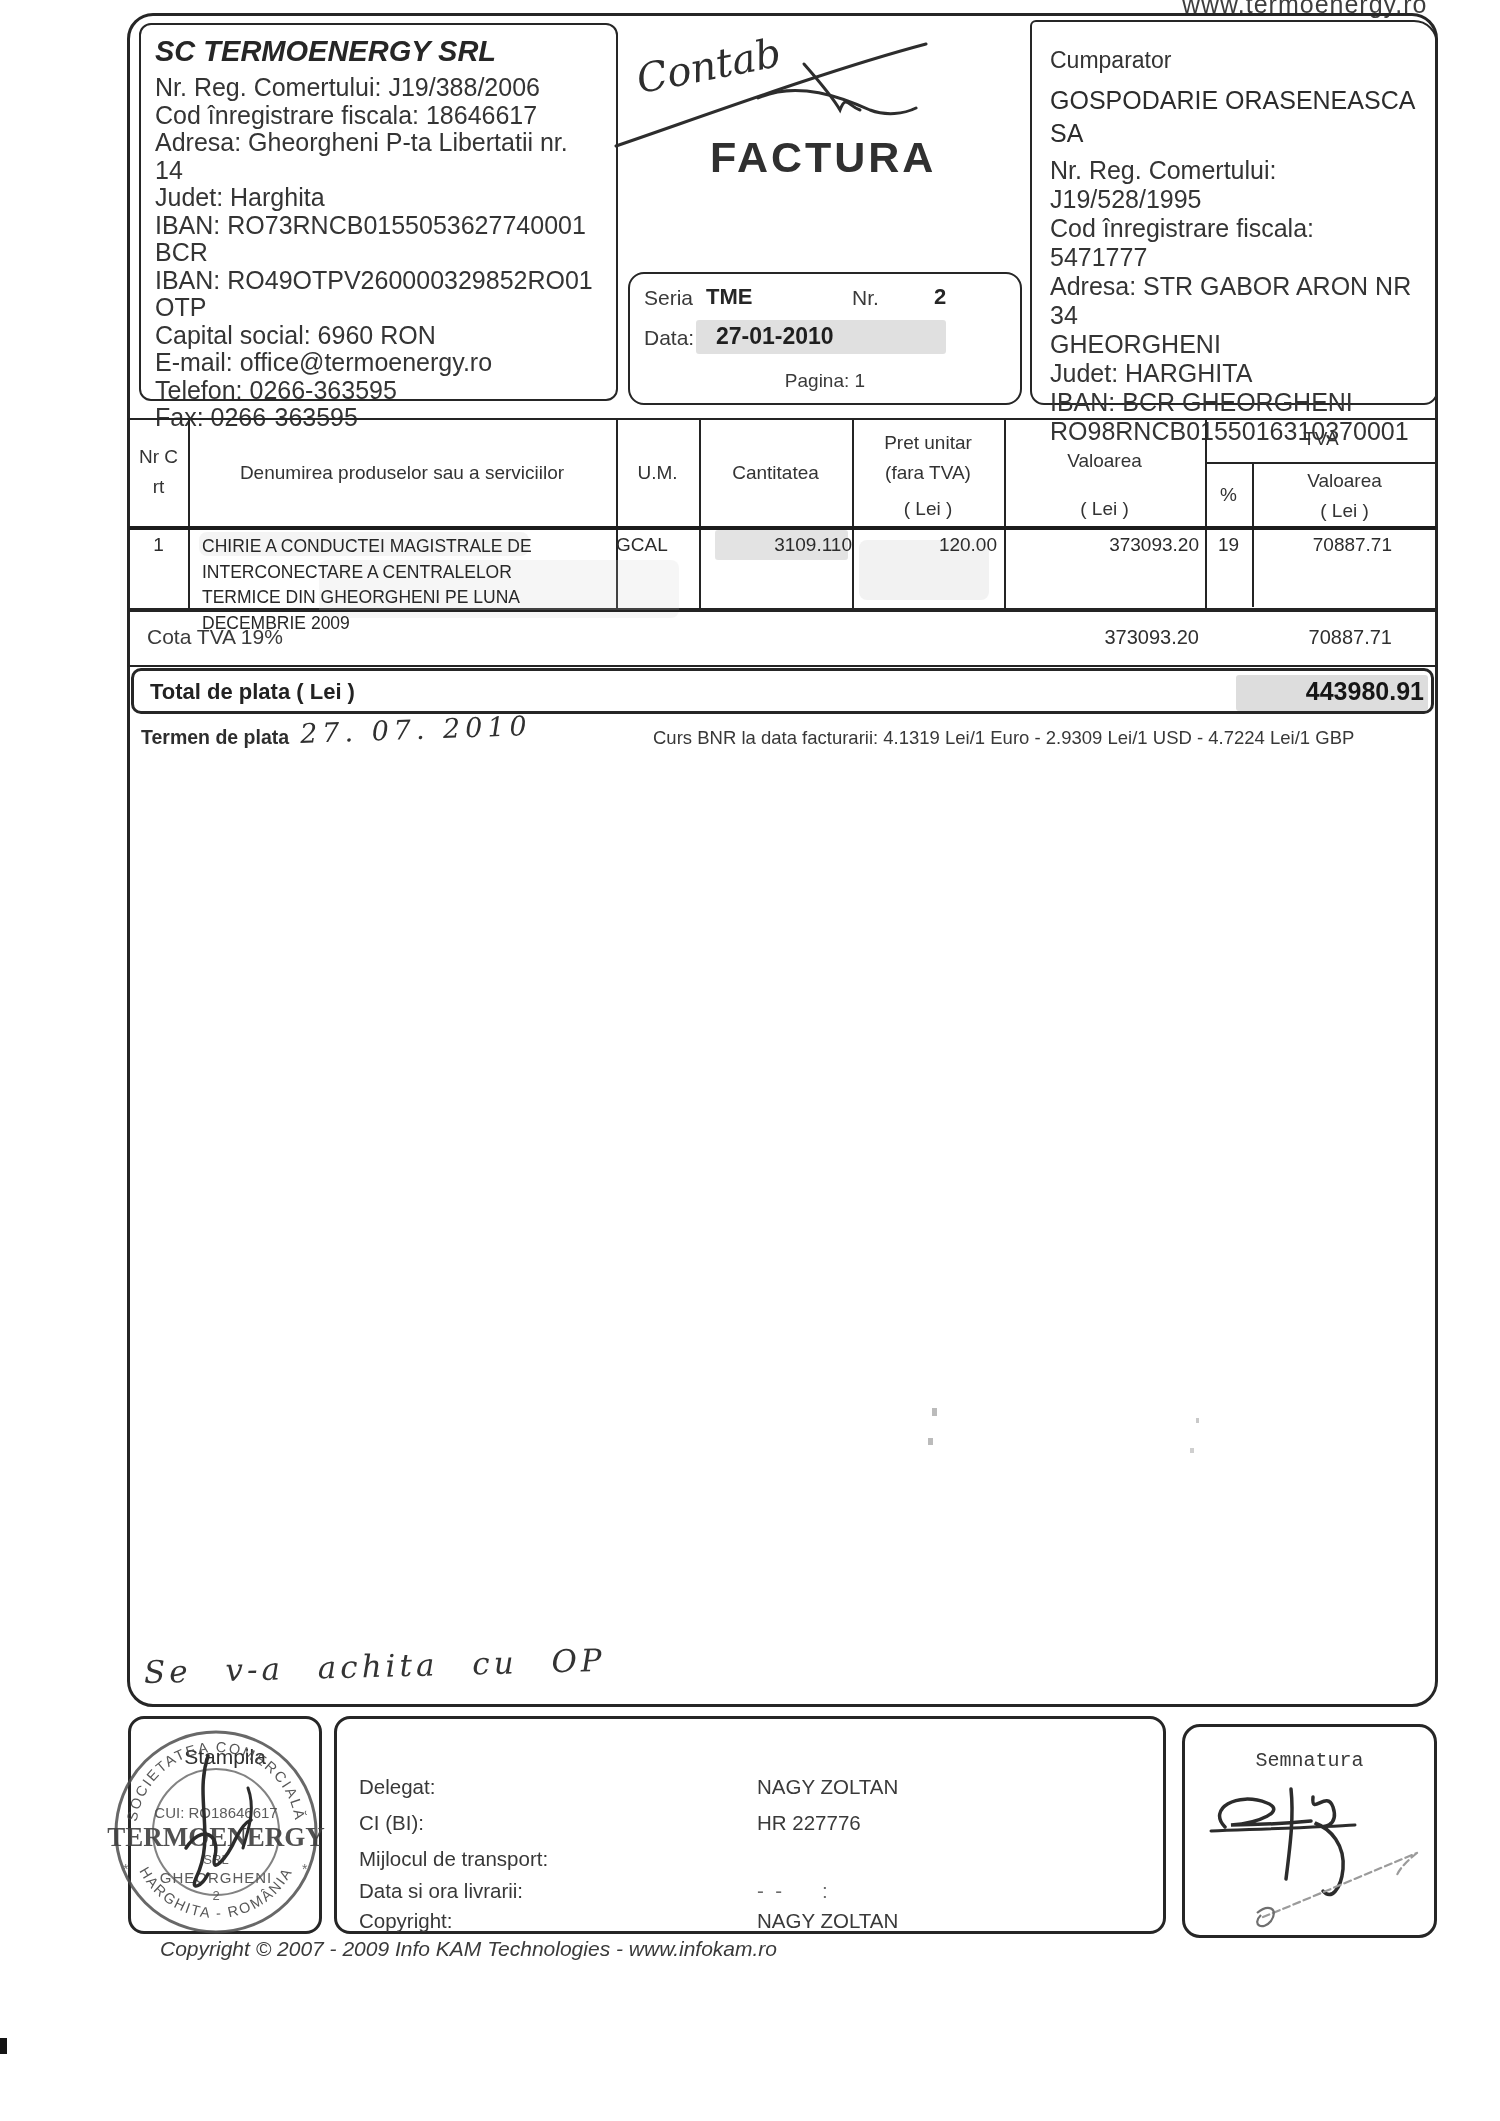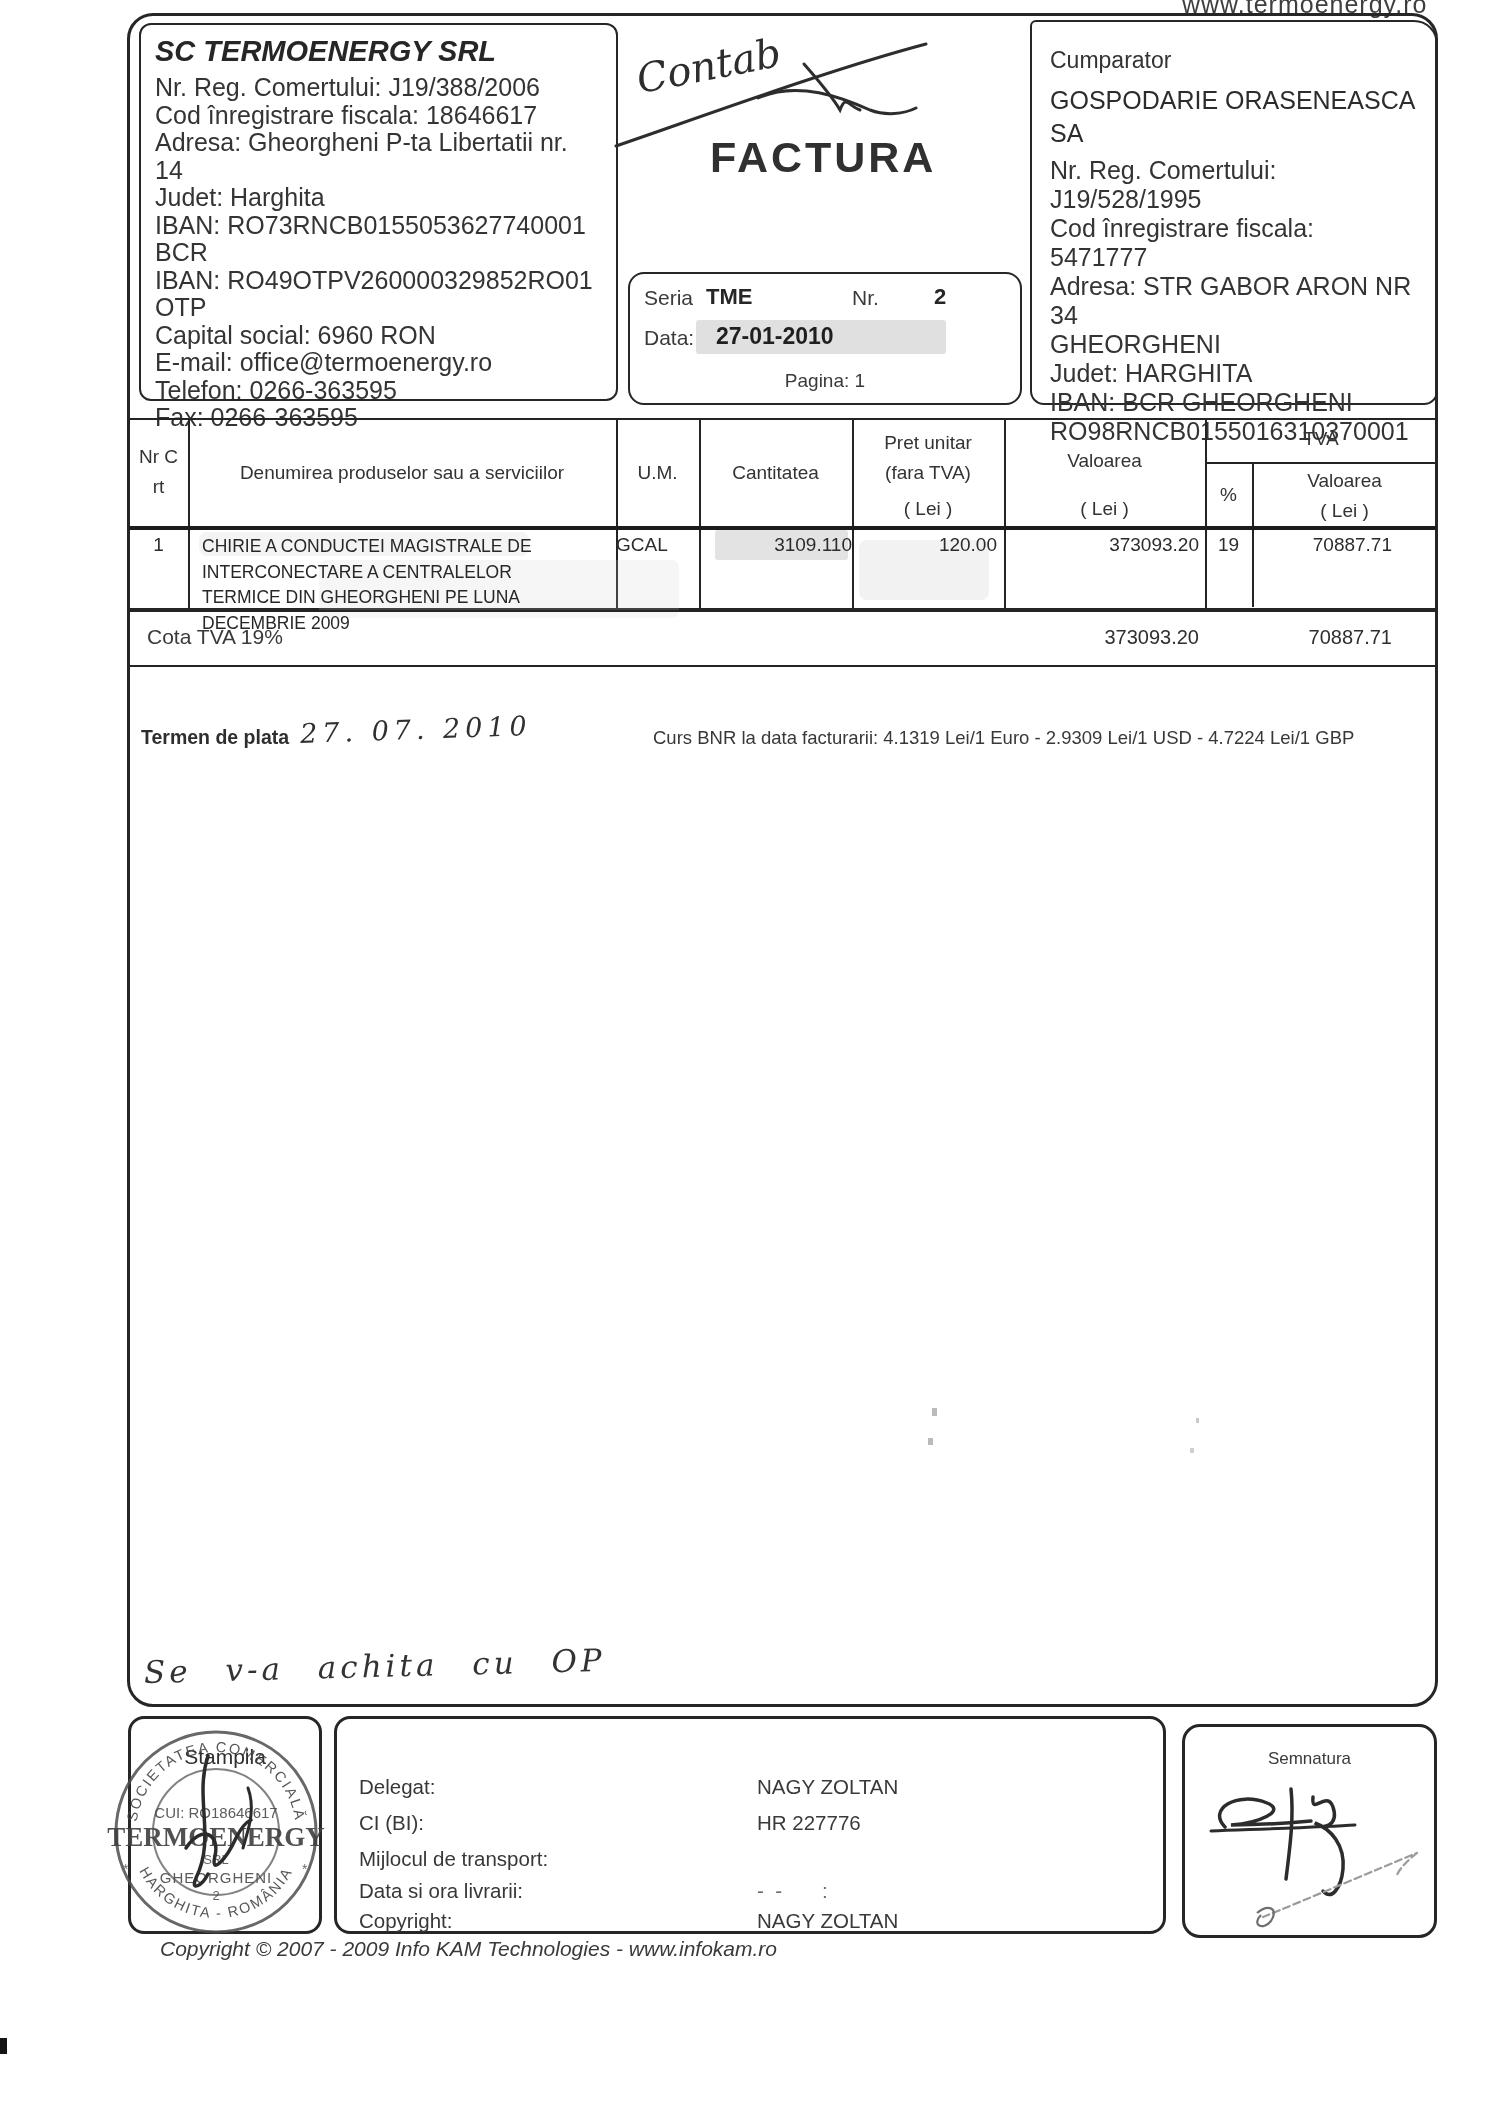--- a/index.html
+++ b/index.html
@@ -119,20 +119,25 @@
     <div class="cell num" style="left:1076px;top:114px;width:47px;text-align:center;">19</div>
     <div class="cell num" style="left:1123px;top:114px;width:140px;text-align:right;">70887.71</div>
   </div>
 
   <div class="abs" style="left:127px;top:610px;width:1311px;height:57px;border:2.5px solid #242424;box-sizing:border-box;">
     <span class="abs" style="left:18px;top:13px;font-size:21px;color:#3a3a3a;">Cota TVA 19%</span>
     <span class="abs num" style="left:820px;top:14px;width:250px;text-align:right;font-size:20px;">373093.20</span>
     <span class="abs num" style="left:1120px;top:14px;width:143px;text-align:right;font-size:20px;">70887.71</span>
   </div>
 
+  <div class="box" style="left:131px;top:668px;width:1303px;height:46px;border-radius:10px;border-width:3px;">
+    <span class="abs" style="left:16px;top:8px;font-size:22px;font-weight:bold;color:#222;">Total de plata ( Lei )</span>
+    <span class="hl" style="left:1102px;top:4px;width:192px;height:36px;opacity:.6;"></span>
+    <span class="abs" style="left:1090px;top:6px;width:200px;text-align:right;font-size:25px;font-weight:bold;color:#161616;">443980.91</span>
+  </div>
 
   <div class="abs" style="left:141px;top:726px;font-size:19.5px;font-weight:600;color:#2e2e2e;">Termen de plata</div>
   <div class="abs hand" style="left:300px;top:714px;font-size:27px;letter-spacing:5px;transform:rotate(-2deg);">27. 07. 2010</div>
   <div class="abs" style="left:653px;top:727px;font-size:18.5px;color:#383838;">Curs BNR la data facturarii: 4.1319 Lei/1 Euro - 2.9309 Lei/1 USD - 4.7224 Lei/1 GBP</div>
 
   <div class="abs" style="left:932px;top:1408px;width:5px;height:8px;background:#777;opacity:.5;"></div>
   <div class="abs" style="left:928px;top:1438px;width:5px;height:7px;background:#777;opacity:.5;"></div>
   <div class="abs" style="left:1196px;top:1418px;width:3px;height:5px;background:#888;opacity:.45;"></div>
   <div class="abs" style="left:1190px;top:1448px;width:4px;height:5px;background:#888;opacity:.4;"></div>
 
@@ -176,21 +181,21 @@
     <span class="exp-value" style="left:420px;top:92px;">HR 227776</span>
     <span class="exp-label" style="left:22px;top:128px;">Mijlocul de transport:</span>
     <span class="exp-value" style="left:420px;top:128px;"></span>
     <span class="exp-label" style="left:22px;top:160px;">Data si ora livrarii:</span>
     <span class="exp-value" style="left:420px;top:160px;color:#6a6a6a;">-  -       :</span>
     <span class="exp-label" style="left:22px;top:190px;">Copyright:</span>
     <span class="exp-value" style="left:420px;top:190px;">NAGY ZOLTAN</span>
   </div>
 
   <div class="box" style="left:1182px;top:1724px;width:255px;height:214px;border-radius:18px;border-width:3px;">
-    <div class="abs" style="left:0;top:22px;width:100%;text-align:center;font-size:17px;color:#3a3a3a;">Semnatura</div>
+    <div class="abs" style="left:0;top:22px;width:100%;text-align:center;font-size:20px;color:#3a3a3a;font-family:Liberation Mono, monospace;">Semnatura</div>
     <svg class="abs" style="left:8px;top:48px;" width="238" height="160" viewBox="0 0 238 160">
       <path d="M 32,52 C 14,34 44,16 74,28 C 94,36 66,48 38,50 C 66,50 96,48 118,46" stroke="#2c2c2c" stroke-width="3.5" fill="none" stroke-linecap="round"></path>
       <path d="M 98,14 C 101,42 97,72 93,104" stroke="#2c2c2c" stroke-width="3.5" fill="none" stroke-linecap="round"></path>
       <path d="M 120,22 C 118,42 134,14 140,32 C 146,50 130,56 122,48 C 138,54 152,70 150,94 C 148,114 138,126 130,116" stroke="#2c2c2c" stroke-width="3.5" fill="none" stroke-linecap="round"></path>
       <path d="M 18,56 C 70,54 132,52 162,50" stroke="#2c2c2c" stroke-width="3" fill="none" stroke-linecap="round"></path>
       <path d="M 70,142 C 110,126 180,96 224,78 M 224,78 C 214,86 207,93 204,100" stroke="#9b9b9b" stroke-width="2.2" fill="none" stroke-linecap="round" stroke-dasharray="7 4"></path>
       <path d="M 64,138 C 76,128 86,134 78,146 C 70,156 58,150 68,140" stroke="#6f6f6f" stroke-width="2.2" fill="none"></path>
     </svg>
   </div>
 

